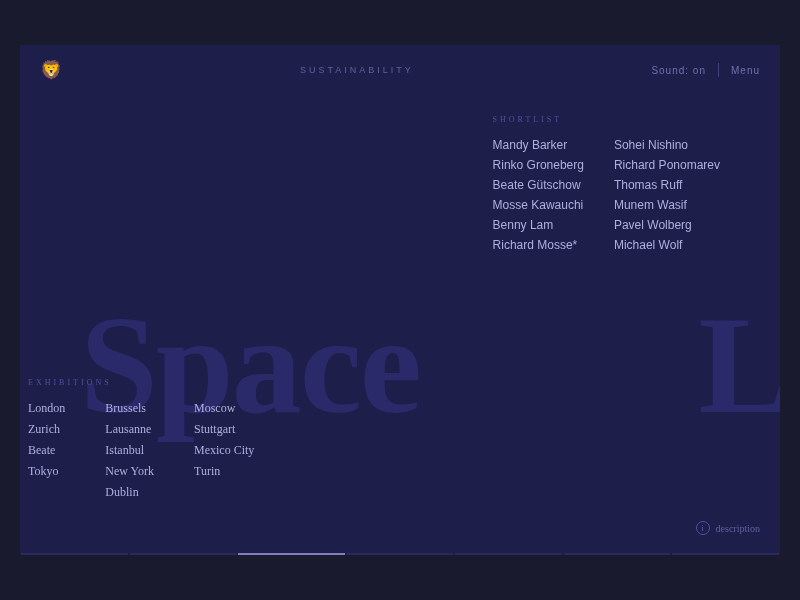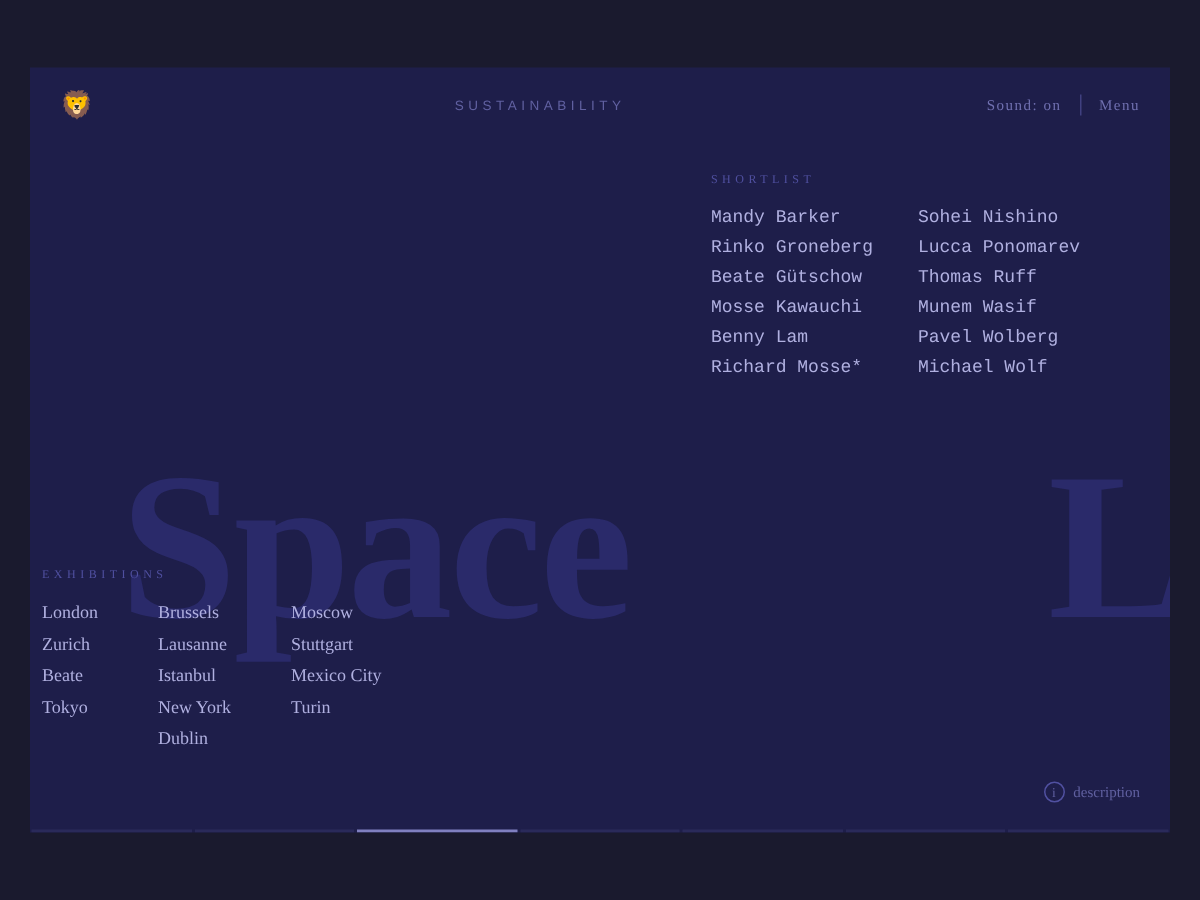--- a/index.html
+++ b/index.html
@@ -46,21 +46,21 @@
       font-size: 9px;
       letter-spacing: 3px;
       color: #6060a0;
       text-transform: uppercase;
     }
 
     .nav-right {
       display: flex;
       align-items: center;
       gap: 12px;
-      font-family: Liberation Serif, serif;
+      font-family: Liberation Sans, sans-serif;
       font-size: 10px;
       color: #7070b0;
       letter-spacing: 1px;
     }
 
     .nav-divider {
       width: 1px;
       height: 14px;
       background: #404080;
     }
@@ -116,21 +116,21 @@
       gap: 30px;
     }
 
     .shortlist-col {
       display: flex;
       flex-direction: column;
       gap: 6px;
     }
 
     .shortlist-name {
-      font-family: Liberation Mono, monospace;
+      font-family: Liberation Sans, sans-serif;
       font-size: 12px;
       color: #b0b0e0;
       cursor: pointer;
       white-space: nowrap;
     }
 
     
     .exhibitions-section {
       position: absolute;
       bottom: 55px;
@@ -230,21 +230,21 @@
       <div class="shortlist-col">
         <span class="shortlist-name">Mandy Barker</span>
         <span class="shortlist-name">Rinko Groneberg</span>
         <span class="shortlist-name">Beate Gütschow</span>
         <span class="shortlist-name">Mosse Kawauchi</span>
         <span class="shortlist-name">Benny Lam</span>
         <span class="shortlist-name">Richard Mosse*</span>
       </div>
       <div class="shortlist-col">
         <span class="shortlist-name">Sohei Nishino</span>
-        <span class="shortlist-name">Lucca Ponomarev</span>
+        <span class="shortlist-name">Richard Ponomarev</span>
         <span class="shortlist-name">Thomas Ruff</span>
         <span class="shortlist-name">Munem Wasif</span>
         <span class="shortlist-name">Pavel Wolberg</span>
         <span class="shortlist-name">Michael Wolf</span>
       </div>
     </div>
   </div>
 
   <div class="exhibitions-section">
     <div class="section-label">EXHIBITIONS</div>

